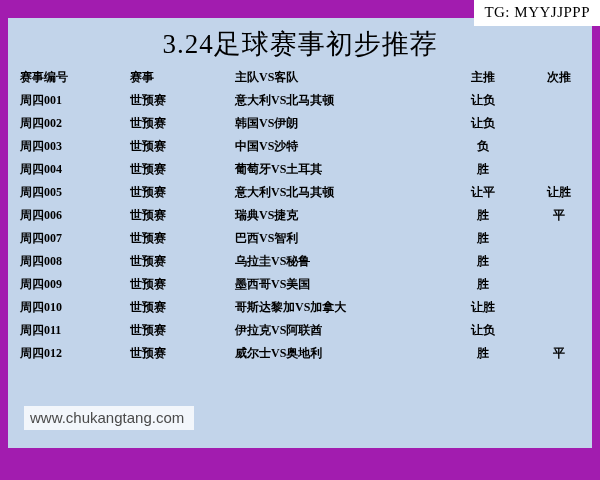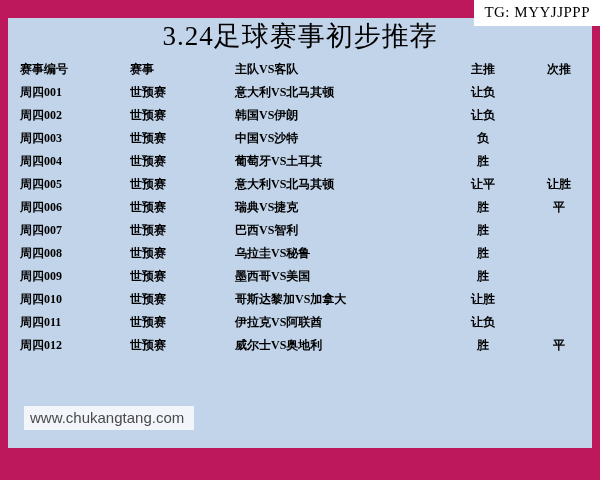--- a/index.html
+++ b/index.html
@@ -13,21 +13,21 @@
     font-family: "Liberation Serif", serif;
     position: relative;
     overflow: hidden;
   }
   .page {
     position: absolute;
     left: 0;
     top: 0;
     width: 600px;
     height: 480px;
-    background: #be185d;
+    background: #a21caf;
   }
   .tg-badge {
     position: absolute;
     right: 0;
     top: 0;
     background: #ffffff;
     color: #000000;
     font-family: "Liberation Serif", serif;
     font-size: 15px;
     padding: 4px 10px 5px 10px;
@@ -39,20 +39,21 @@
     left: 8px;
     top: 18px;
     width: 584px;
     height: 430px;
     background: #c2d4ea;
   }
   .title {
     text-align: center;
     font-size: 27px;
     color: #000000;
+    padding-top: 8px;
     font-family: "Liberation Serif", serif;
     letter-spacing: 1px;
   }
   table.sched {
     width: 100%;
     border-collapse: collapse;
     margin-top: 4px;
     font-size: 12px;
     color: #000000;
     font-weight: bold;

